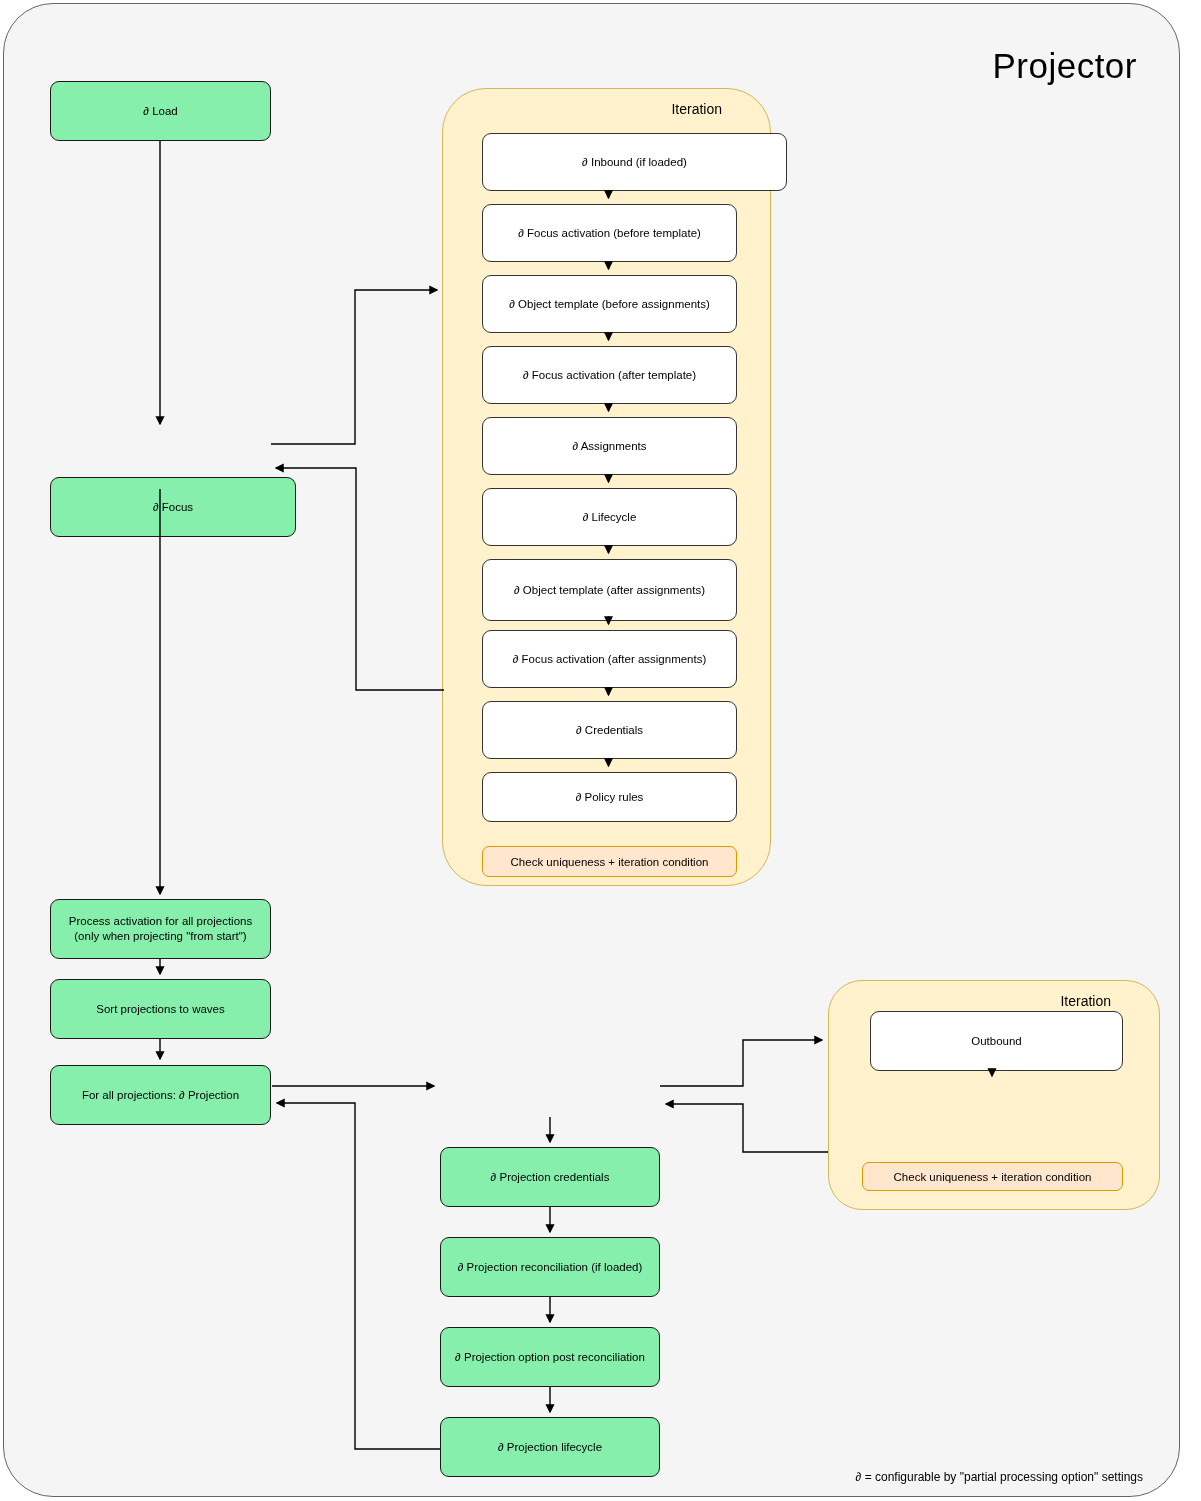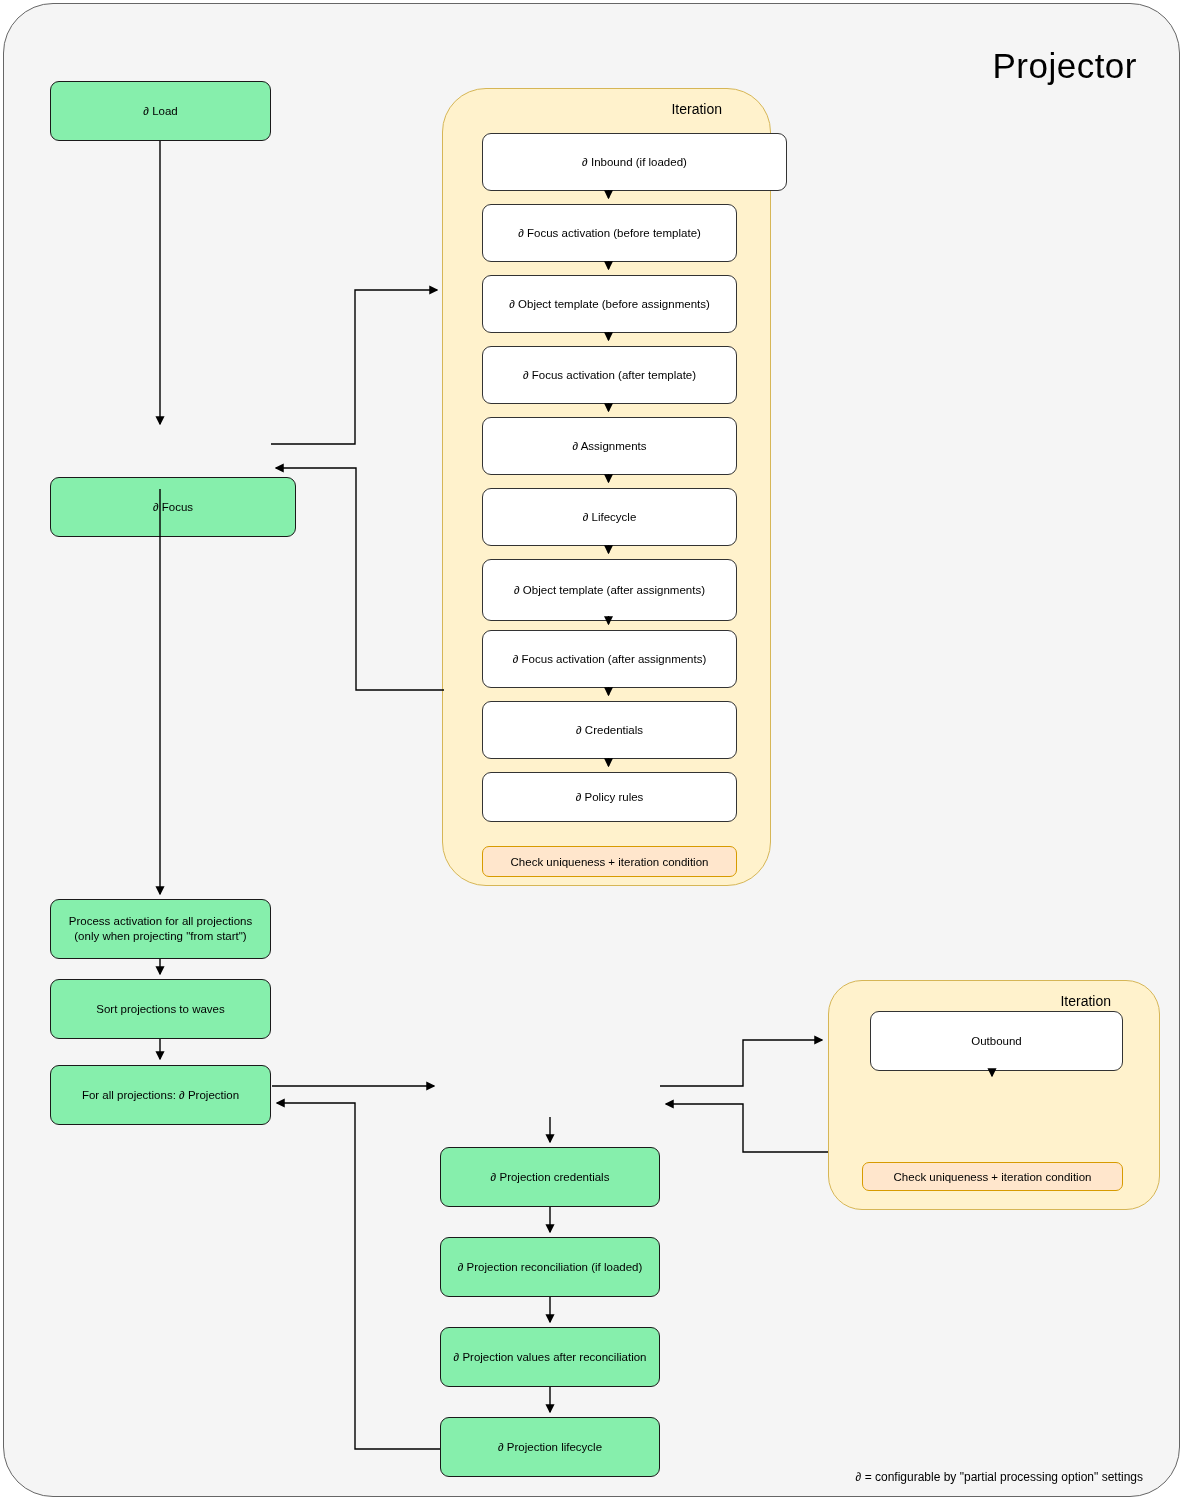--- a/index.html
+++ b/index.html
@@ -84,21 +84,21 @@
 
   <div class="node" style="left:440px; top:1147px; width:220px; height:60px;">
     <span>∂ Projection credentials</span>
   </div>
 
   <div class="node" style="left:440px; top:1237px; width:220px; height:60px;">
     <span>∂ Projection reconciliation (if loaded)</span>
   </div>
 
   <div class="node" style="left:440px; top:1327px; width:220px; height:60px;">
-    <span>∂ Projection values after reconciliation</span>
+    <span>∂ Projection option post reconciliation</span>
   </div>
 
   <div class="node" style="left:440px; top:1417px; width:220px; height:60px;">
     <span>∂ Projection lifecycle</span>
   </div>
 
   <div class="group group-1" style="left:442px; top:88px; width:329px; height:798px;">
     <span class="group-label">Iteration</span>
 
     <div class="step" style="left:39px; top:44px;  width:305px; height:58px;">

